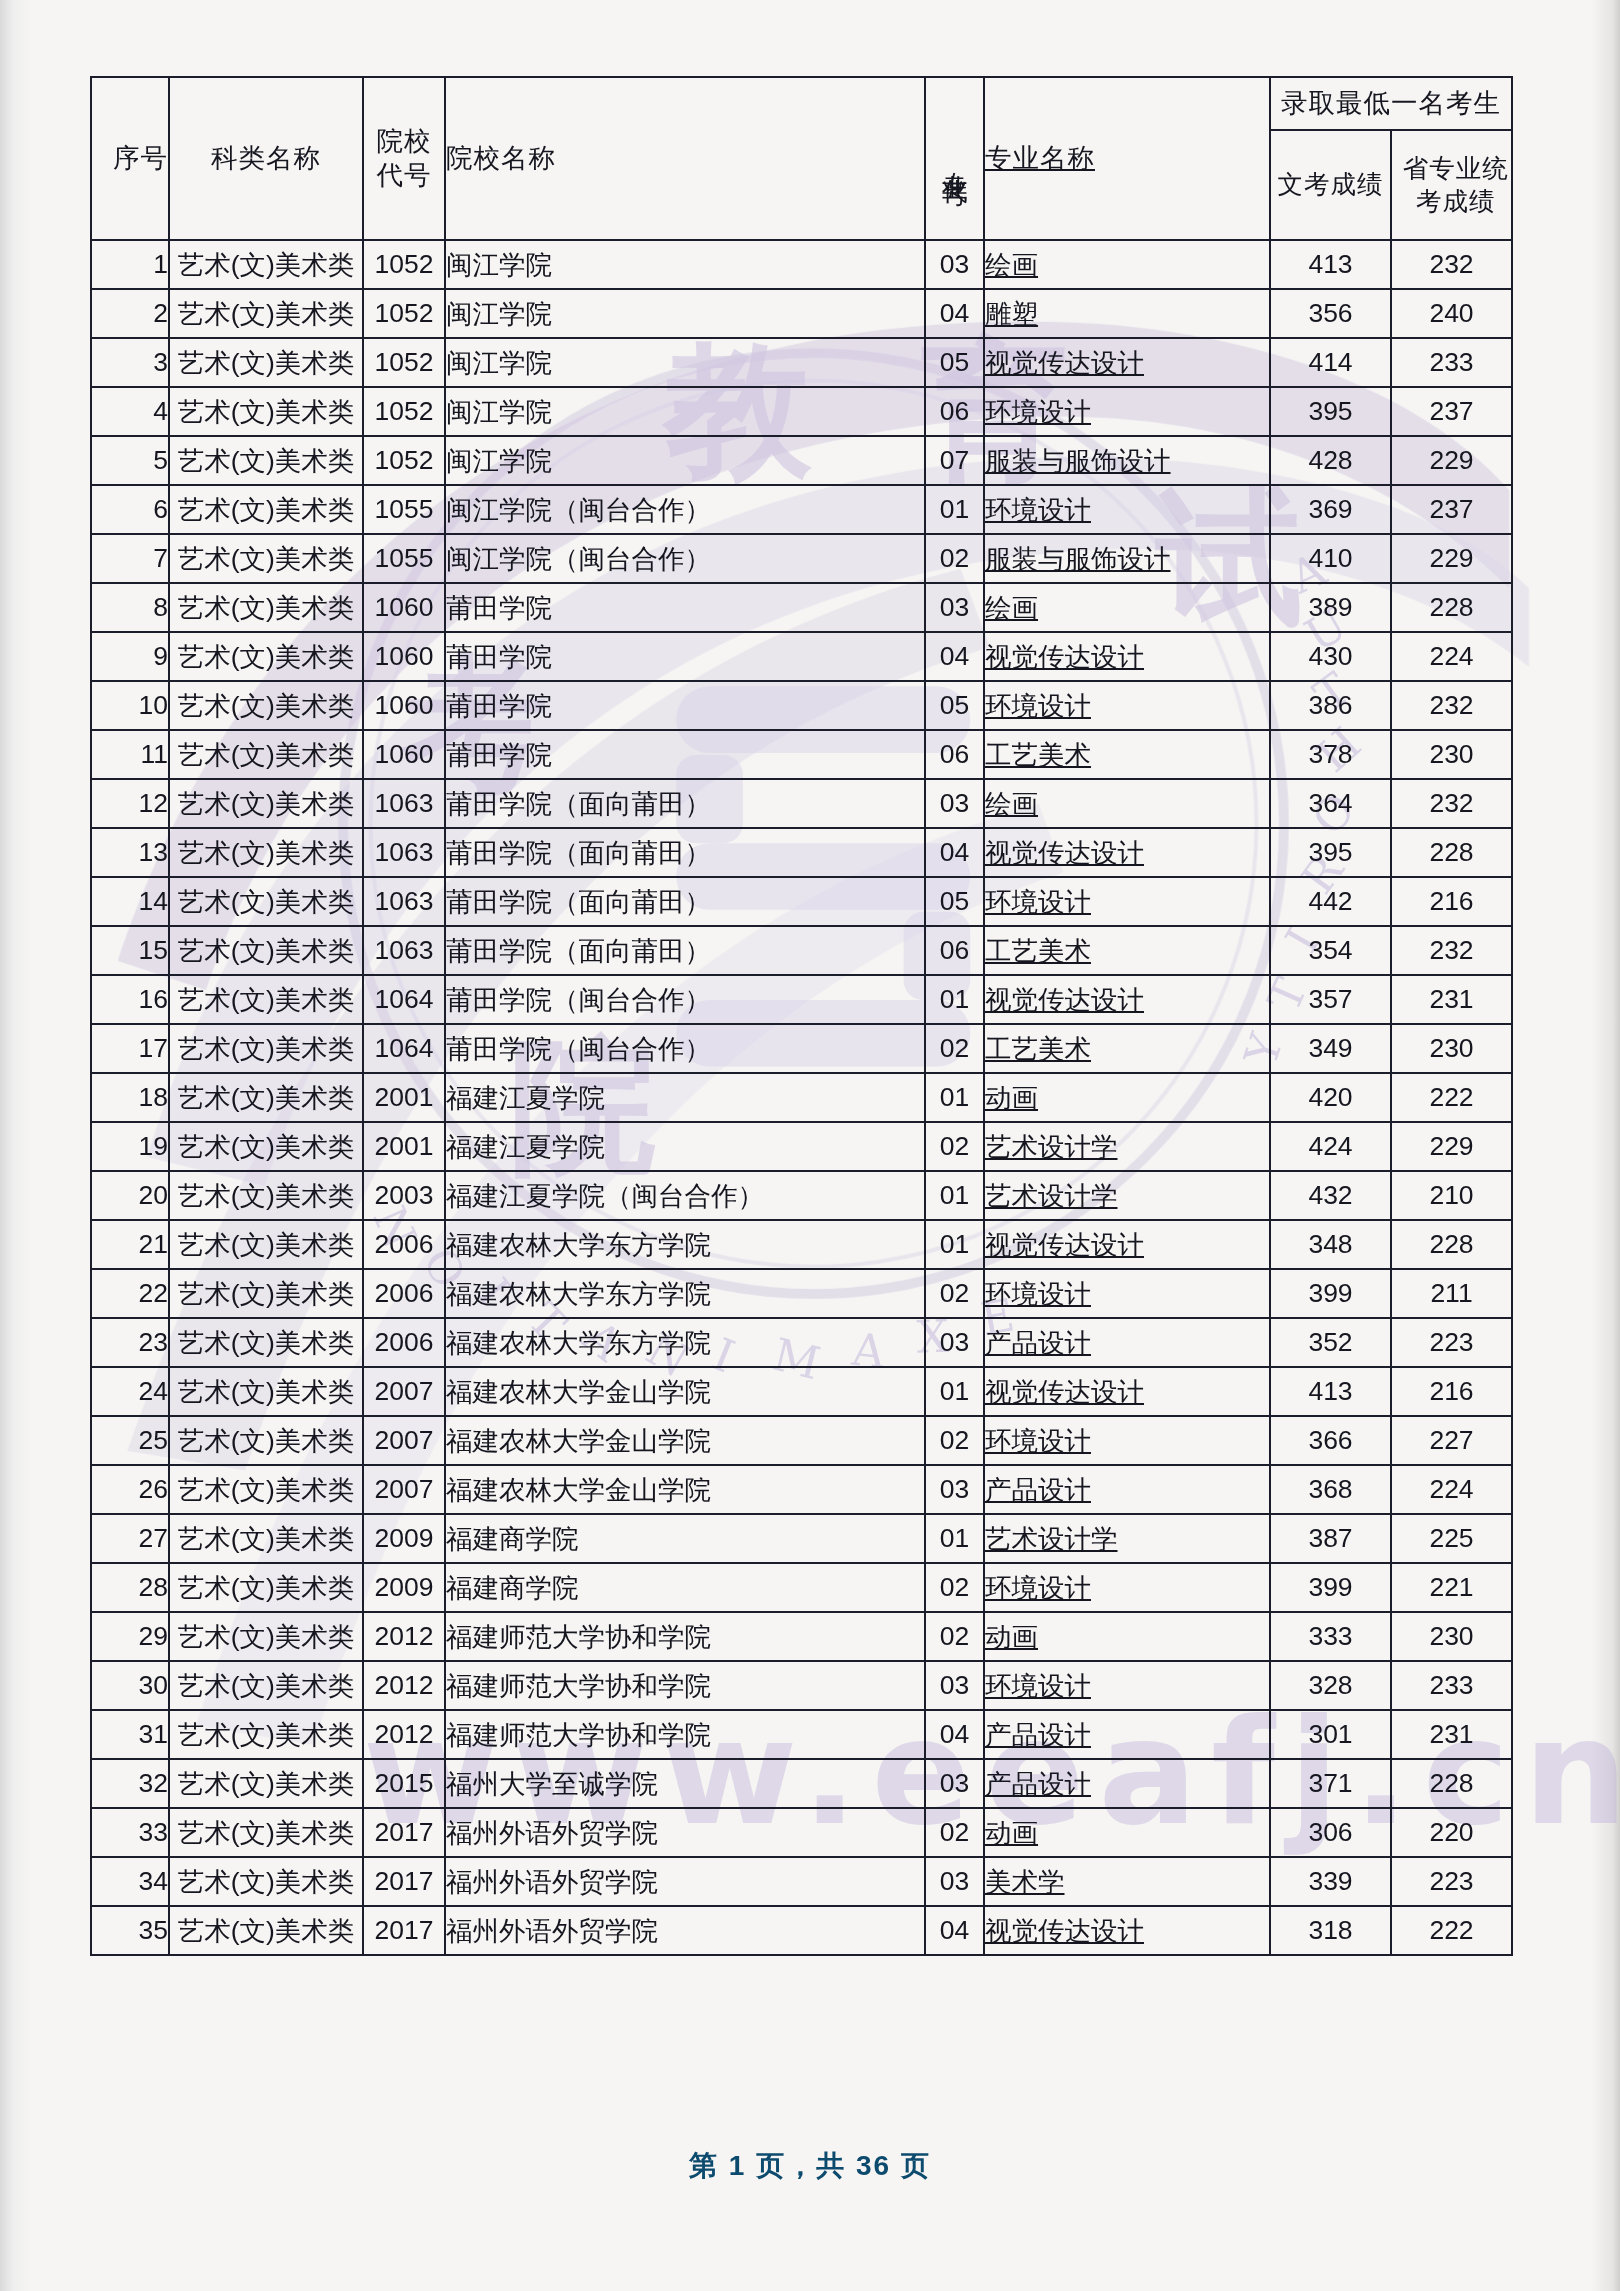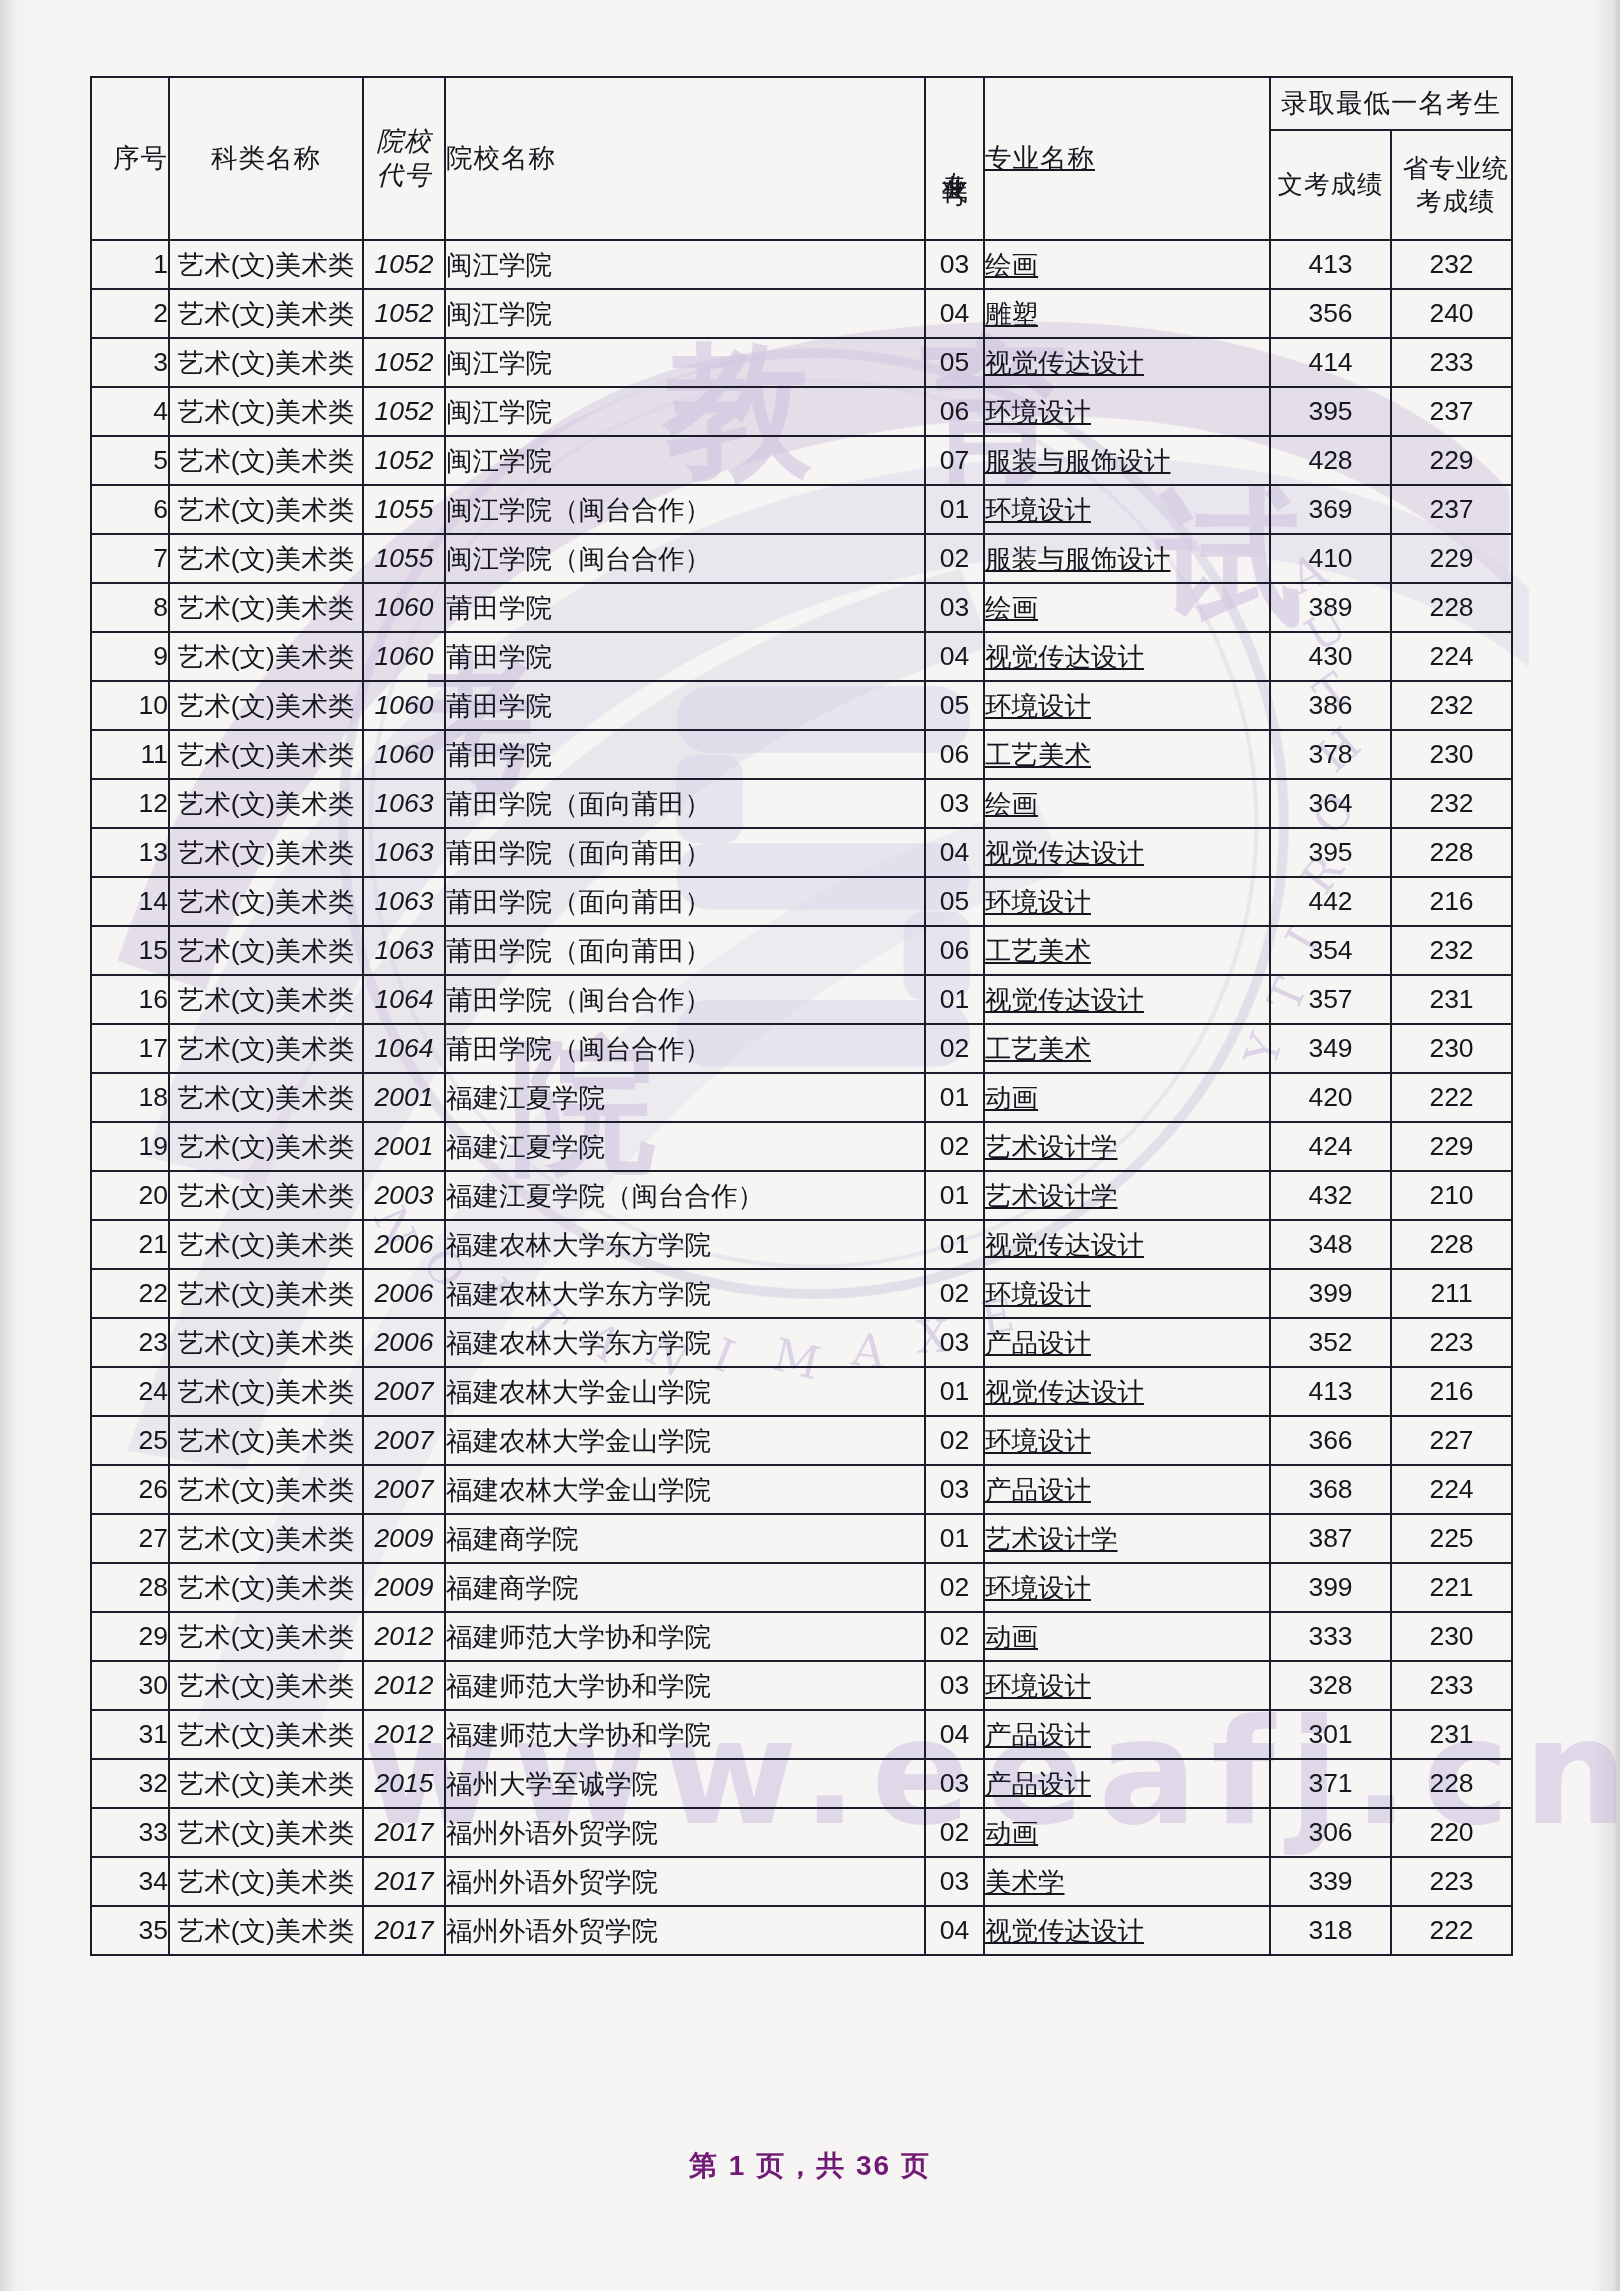--- a/index.html
+++ b/index.html
@@ -78,35 +78,35 @@
     height: 108px;
     font-size: 25.5px;
     line-height: 1.25;
   }
   tbody td {
     height: 47px;
     font-size: 26.5px;
   }
   .c-idx    { width: 76px;  text-align: right; border-radius: 22px; }
   .c-kelei  { width: 192px; text-align: center; border-radius: 32px; }
-  .c-ycode  { width: 80px;  text-align: center; font-style: italic; }
+  .c-ycode  { width: 80px;  text-align: center; }
   .c-yname  { width: 478px; text-align: left; padding-left: 7.8px; }
   .c-zcode  { width: 57px;  text-align: center; }
   .c-zname  { width: 284px; text-align: left; padding-left: 9.8px; text-decoration: underline; }
   .c-wk     { width: 116px; text-align: center; }
   .c-sk     { width: 139px; text-align: center; }
 
   .footer {
     position: absolute;
     left: 0;
     top: 2147px;
     width: 1620px;
     text-align: center;
     font-size: 28px;
-    color: #701a75;
+    color: #0c4a6e;
     letter-spacing: 2px;
   }
   .footer .pg { font-weight: bold; }
 </style>
 </head>
 <body>
 
 <div id="page"></div>
 
 <svg id="watermark" viewBox="0 0 1653 2338" xmlns="http://www.w3.org/2000/svg">

